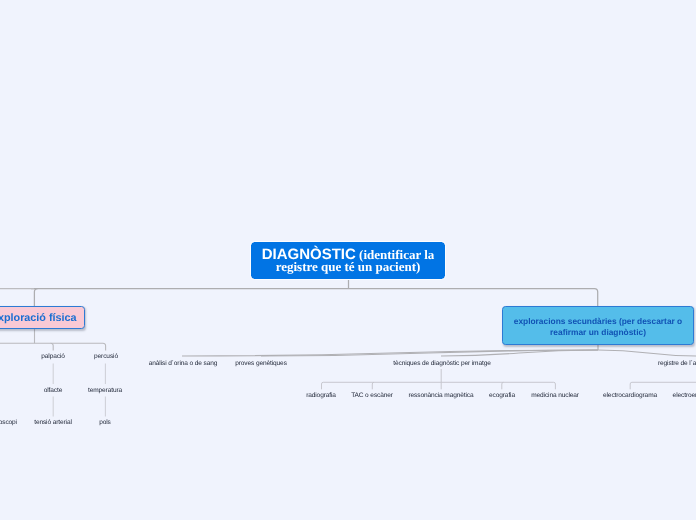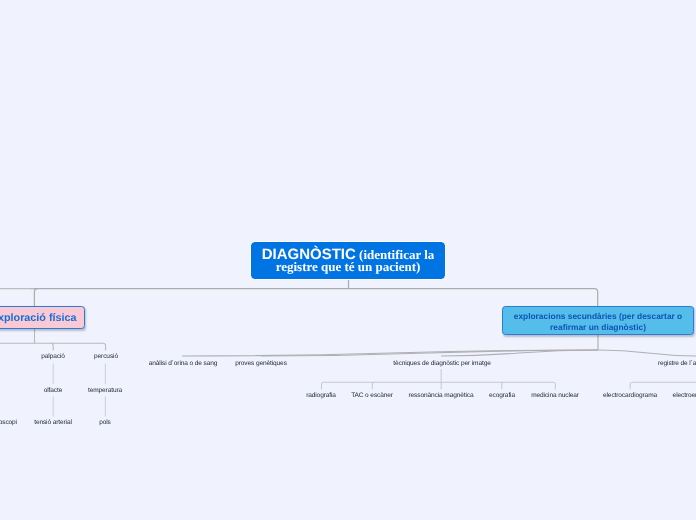--- a/index.html
+++ b/index.html
@@ -90,21 +90,21 @@
     <div>
       <div><span class="big">DIAGNÒSTIC</span><span class="small"> (identificar la</span></div>
       <div class="small">registre que té un pacient)</div>
     </div>
   </div>
 
   <div class="node lvl2 pink" style="left:-16px;top:305.8px;width:100.5px;height:23px;">
     <span style="position:relative;top:1.3px">exploració física</span>
   </div>
 
-  <div class="node lvl2 blue" style="left:502px;top:306px;width:192px;height:29px;">
+  <div class="node lvl2 blue" style="left:502px;top:306px;width:192px;height:39px;">
     <span style="position:relative;top:1px">exploracions secundàries (per descartar o reafirmar un diagnòstic)</span>
   </div>
 
 <div class="leaf" style="left: -13px; top: 356.3px;">inspecció</div>
     <div class="leaf" style="left: 53px; top: 356.3px;">palpació</div>
     <div class="leaf" style="left: 106px; top: 356.3px;">percusió</div>
     <div class="leaf" style="left: 183px; top: 362.7px;">anàlisi d´orina o de sang</div>
     <div class="leaf" style="left: 261px; top: 362.7px;">proves genètiques</div>
     <div class="leaf" style="left: 442px; top: 362.7px;">tècniques de diagnòstic per imatge</div>
     <div class="leaf" style="left: 698.5px; top: 362.7px;">registre de l´activitat elèctrica</div>

